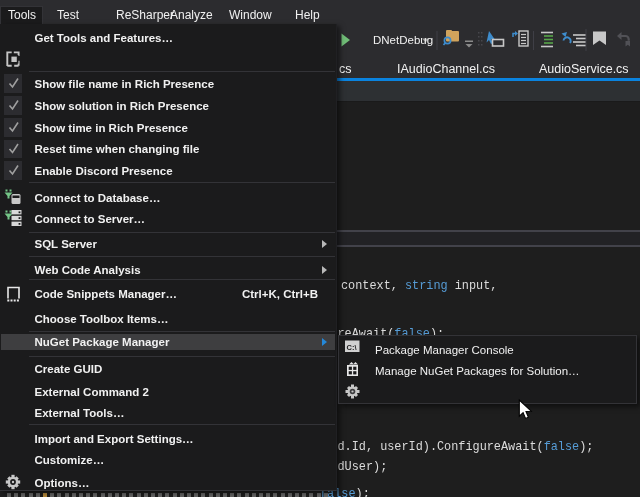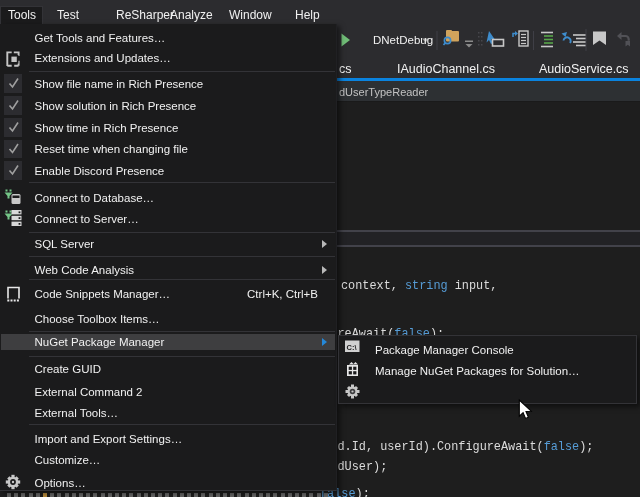--- a/index.html
+++ b/index.html
@@ -19,40 +19,39 @@
   .code{font-family:"Liberation Mono",monospace;font-size:11.85px;line-height:15px;color:#dcdcdc;white-space:pre;}
   .kw{color:#569cd6;}
   .splt{background:#42424a;height:2px;left:337px;width:303px;}
   
   .tab{top:61px;height:16px;line-height:16px;font-size:12.5px;color:#f1f1f1;}
   
   #menu{left:0;top:24px;width:336px;height:466px;background:#1b1b1c;
         border-right:1px solid #202023;border-bottom:1px solid #333337;
         box-sizing:content-box;box-shadow:3px 2px 5px rgba(0,0,0,.5);}
   .mi{position:absolute;left:1px;width:334px;height:22px;display:flex;align-items:center;
-      padding-left:33.5px;font-size:11.5px;color:#f1f1f1;box-sizing:border-box;}
+      padding-left:33.5px;font-size:11.5px;color:#f1f1f1;box-sizing:border-box;font-weight:bold;}
   .mi .sc{position:absolute;right:17px;}
   .sep{position:absolute;left:29px;width:306px;height:1px;background:#333337;}
   .chk{position:absolute;left:3.5px;width:18.5px;height:18.5px;background:#2c2c30;}
   .hl{background:#3e3e40;}
   .arr{position:absolute;right:8px;width:5px;height:8px;}
   
   #submenu{left:337.5px;top:334.5px;width:299.5px;height:69px;background:#1b1b1c;
            border:1px solid #333337;box-sizing:border-box;box-shadow:3px 3px 5px rgba(0,0,0,.5);}
   .smi{position:absolute;left:338.5px;width:322px;height:21px;display:flex;align-items:center;
        padding-left:36.5px;font-size:11.5px;color:#f1f1f1;box-sizing:border-box;}
 </style>
 </head>
 <body>
 <div id="app">
 
   <div class="abs" id="chrome"></div>
   <div class="abs" id="blueline"></div>
   <div class="abs" id="navbar"></div>
-  <div class="abs" id="navtext">dUserTypeReader</div>
 
   <div class="abs" id="toolsbox"></div>
   <div class="abs mb" style="left:8px;">Tools</div>
   <div class="abs mb" style="left:57px;">Test</div>
   <div class="abs mb" style="left:92px;margin-left:24px;">ReSharper</div>
   <div class="abs mb" style="left:170px;">Analyze</div>
   <div class="abs mb" style="left:229px;">Window</div>
   <div class="abs mb" style="left:295px;">Help</div>
 
   <div class="abs tab" style="left:339px;">cs</div>
@@ -137,21 +136,20 @@
     <path d="M282.5 8 l-4.5 4 l4.5 4 Z" fill="#515156"></path>
     <path d="M286.5 17 h4.5 v5.5 l-2.2-1.8 l-2.3 1.8 Z" fill="#515156"></path>
   </svg>
   <div class="abs" style="left:356px;top:33px;height:15px;line-height:15px;font-size:11.5px;color:#f1f1f1;margin-left:17px;">DNetDebug</div>
 
   <div class="abs" style="left:7px;top:493px;width:324px;height:3.5px;background:repeating-linear-gradient(90deg,#646464 0 4px,rgba(0,0,0,0) 4px 7.2px);"></div>
   <div class="abs" style="left:43px;top:493px;width:4px;height:3.5px;background:#b5893c;"></div>
 
   <div class="abs" id="menu"></div>
   <div class="mi" style="top:26.5px;">Get Tools and Features…</div>
-  <div class="mi" style="top:46.5px;">Extensions and Updates…</div>
   <div class="sep" style="top:70.5px;"></div>
   <div class="mi" style="top:72.5px;">Show file name in Rich Presence</div>
   <div class="mi" style="top:94.5px;">Show solution in Rich Presence</div>
   <div class="mi" style="top:116.5px;">Show time in Rich Presence</div>
   <div class="mi" style="top:138px;text-align:right;">Reset time when changing file</div>
   <div class="mi" style="top:159.5px;">Enable Discord Presence</div>
   <div class="sep" style="top:182px;"></div>
   <div class="mi" style="top:186.5px;">Connect to Database…</div>
   <div class="mi" style="top:208px;">Connect to Server…</div>
   <div class="sep" style="top:231.5px;"></div>

